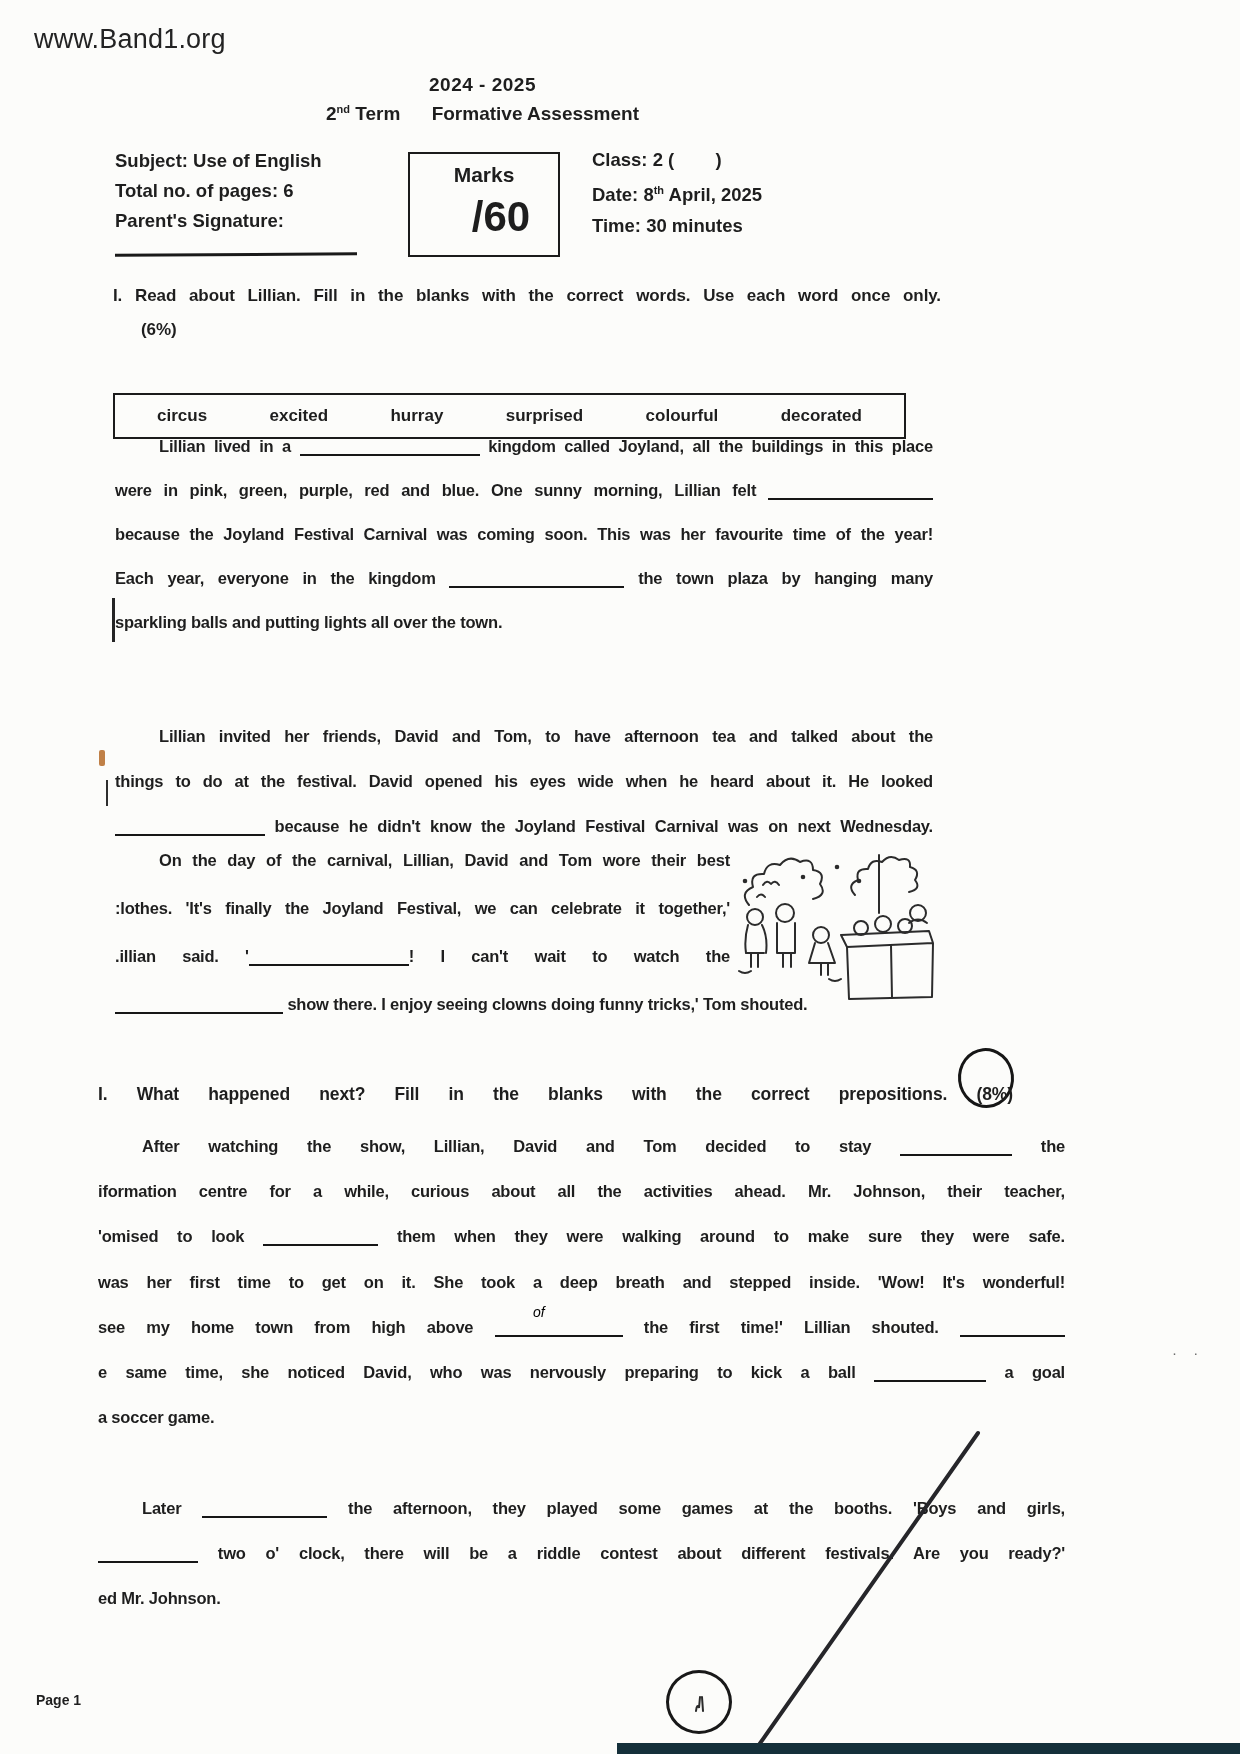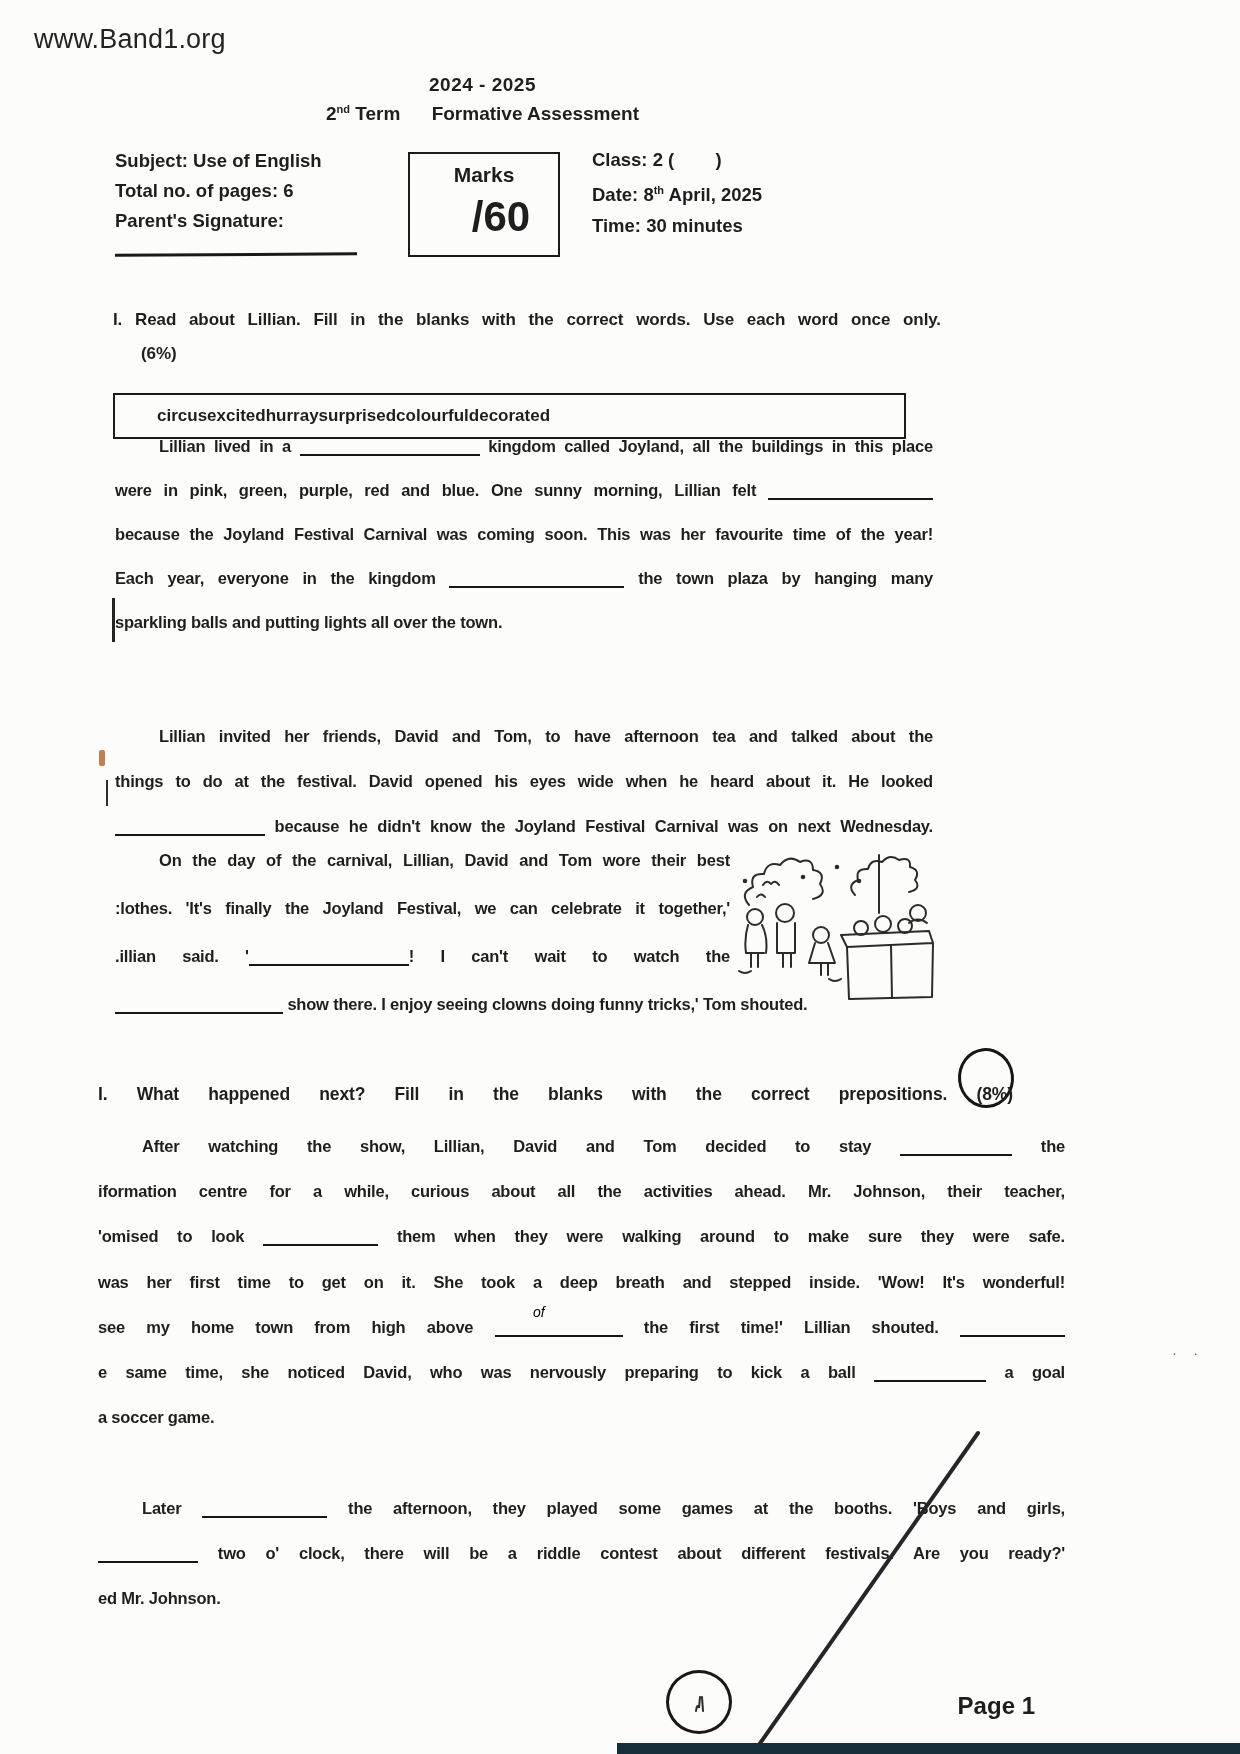--- a/index.html
+++ b/index.html
@@ -23,26 +23,26 @@
   .marks-box{left:408px;top:152px;width:148px;height:101px;border:2.5px solid #1b1b1b;text-align:center;font-weight:700;}
   .marks-label{font-size:21px;margin-top:9px;}
   .marks-value{font-size:42px;margin-top:6px;padding-left:34px;text-align:right;display:inline-block;}
   .info-right{left:592px;top:144px;font-size:18.5px;font-weight:700;line-height:31px;}
   .info-right sup{font-size:11px;}
   .pre{white-space:pre;}
   .uline{display:inline-block;width:202px;border-bottom:2.5px solid #191919;height:.9em;vertical-align:-3px;margin-left:6px;}
   
   .sec-head{font-weight:700;font-size:17px;letter-spacing:-0.1px;}
   .head1{left:113px;top:286px;width:828px;}
-  .head1 .h-l1{text-align:justify;text-align-last:justify;margin-top:24px;}
+  .head1 .h-l1{text-align:justify;text-align-last:justify;}
   .head1 .h-l2{padding-left:28px;margin-top:14px;}
   .head2{left:98px;top:1084px;width:915px;text-align:justify;text-align-last:justify;font-size:17.5px;}
   
   .wordbank{left:113px;top:393px;width:793px;height:46px;border:2.5px solid #1b1b1b;
-    display:flex;align-items:center;justify-content:flex-start;padding:0 42px;box-sizing:border-box;
+    display:flex;align-items:center;justify-content:space-between;padding:0 42px;box-sizing:border-box;
     font-size:17px;font-weight:700;}
   
   .para{font-size:16.5px;font-weight:700;letter-spacing:-0.2px;}
   .p1{left:115px;top:424px;width:818px;line-height:44px;}
   .p2{left:115px;top:714px;width:818px;line-height:45px;}
   .p3{left:115px;top:836px;width:818px;line-height:48px;}
   .s2p{line-height:45px;}
   .p4{left:98px;top:1124px;width:967px;}
   .p5{left:98px;top:1260px;width:967px;}
   .p6{left:98px;top:1486px;width:967px;}
@@ -50,21 +50,21 @@
   .tline.la{text-align:left;text-align-last:left;}
   .tline.ind{text-indent:44px;}
   .blank{display:inline-block;border-bottom:2.5px solid #161616;height:.9em;vertical-align:-4px;position:relative;}
   .hnote{position:absolute;left:30%;bottom:0;font-size:14px;font-weight:400;color:#000000;letter-spacing:0;font-style:italic;}
   
   .illustration{left:733px;top:851px;width:205px;height:158px;}
   
   .oval1{left:958px;top:1048px;width:50px;height:54px;border:3px solid #161616;border-radius:50%;transform:rotate(-6deg);}
   .score-circle{left:666px;top:1670px;width:60px;height:58px;border:3px solid #181818;border-radius:50%;}
   .diag-line{left:740px;top:1425px;width:250px;height:330px;}
-  .footer-page{left:0;top:1692px;width:1035px;text-align:right;font-size:24px;font-weight:700;}
+  .footer-page{left:0;top:1692px;width:1035px;text-align:left;font-size:14px;font-weight:700;padding-left:36px;}
   .bottom-bar{left:617px;top:1743px;width:623px;height:11px;background:#15303a;}
   
   .vtick1{left:112px;top:598px;width:3px;height:44px;background:#242424;}
   .vtick2{left:106px;top:780px;width:2px;height:26px;background:#2e2e2e;}
   .speck{left:99px;top:750px;width:6px;height:16px;background:#c08047;border-radius:2px;}
   .dots{left:1172px;top:1344px;color:#6d6d6d;font-size:15px;letter-spacing:6px;}
 </style>
 </head>
 <body>
 

